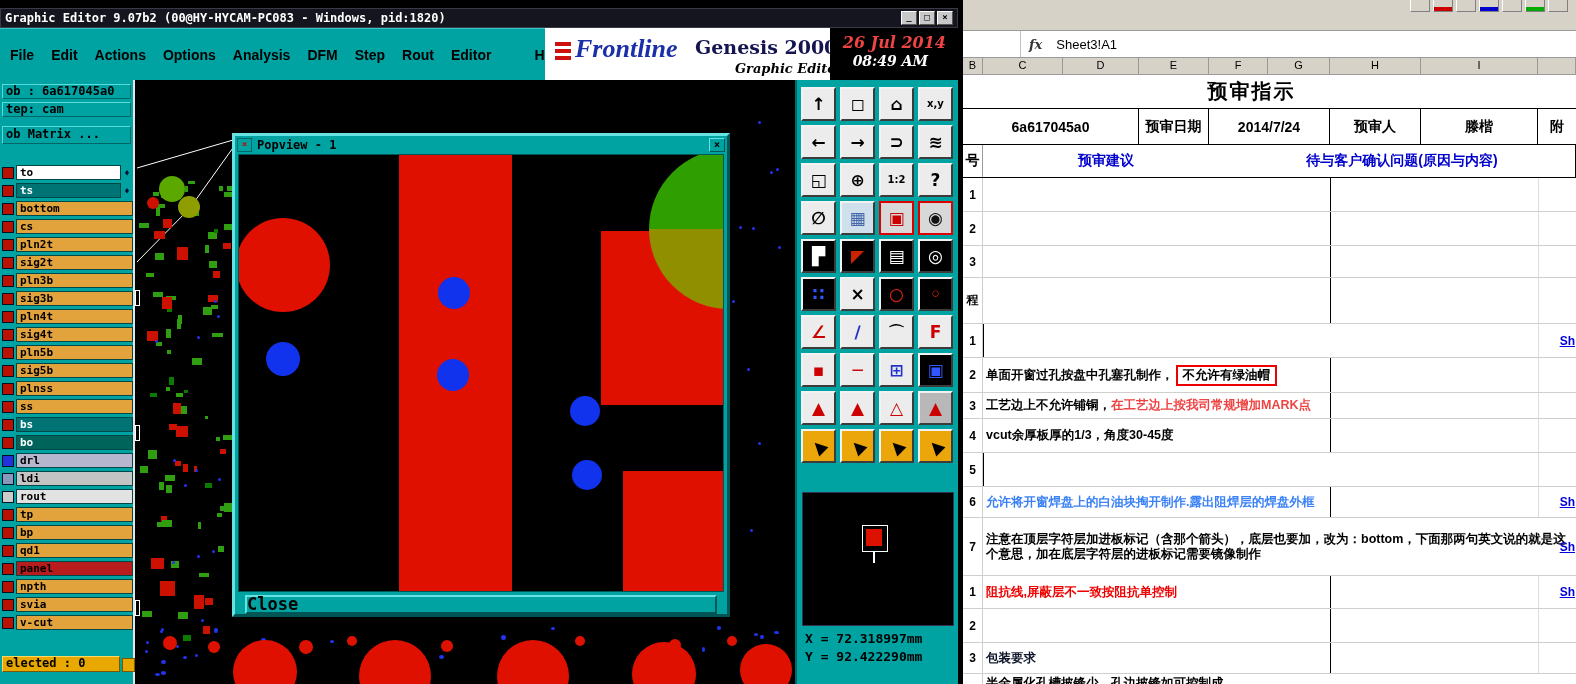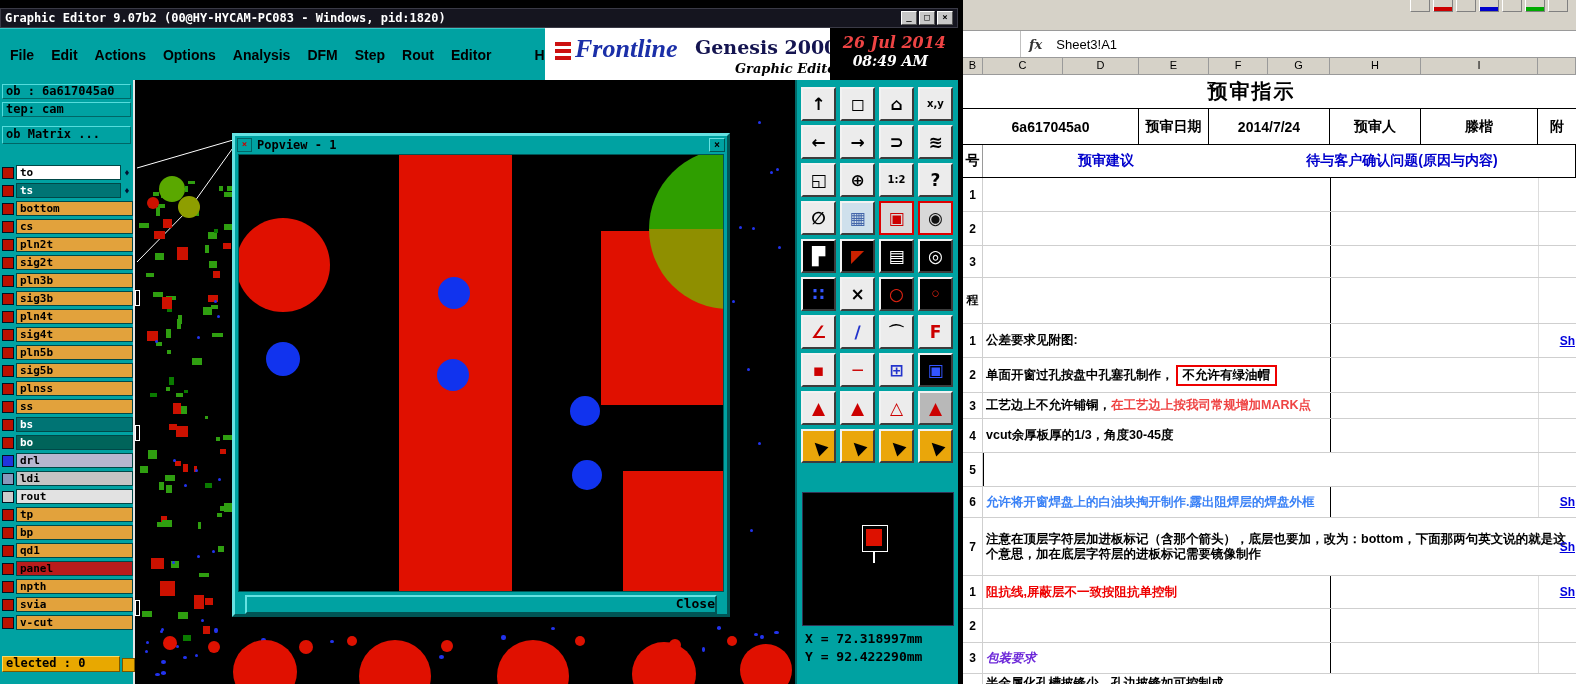--- a/index.html
+++ b/index.html
@@ -78,21 +78,21 @@
   #p-blue3{left:198px;top:204px;width:32px;height:32px;background:#1133ee;border-radius:50%;}
   #p-rect1{left:362px;top:76px;width:124px;height:174px;background:#e01000;z-index:2;}
   #p-rect2{left:384px;top:316px;width:102px;height:122px;background:#e01000;z-index:2;}
   #p-blue4{left:331px;top:241px;width:30px;height:30px;background:#1133ee;border-radius:50%;z-index:3;}
   #p-blue5{left:333px;top:305px;width:30px;height:30px;background:#1133ee;border-radius:50%;z-index:3;}
   #p-green{left:410px;top:-6px;width:160px;height:160px;border-radius:50%;overflow:hidden;z-index:4;}
   #p-green .gtop{height:50%;background:#2f9e00;}
   #p-green .gbot{height:50%;background:#8f8f00;}
   #popup-footer{height:25px;display:flex;align-items:center;justify-content:center;}
   #popup-close{width:472px;height:19px;background:#00a2a2;border:2px solid;
-               border-color:#66e2e2 #005555 #005555 #66e2e2;text-align:right;font-size:13px;font-weight:bold;
+               border-color:#66e2e2 #005555 #005555 #66e2e2;text-align:left;font-size:17px;font-weight:bold;
                line-height:14px;box-sizing:border-box;color:#000;}
 
   
   #toolpanel{position:absolute;left:795px;top:80px;width:163px;height:604px;background:#00a2a2;
              border-left:2px solid #006868;box-sizing:border-box;}
   #toolgrid{position:absolute;left:2px;top:5px;width:158px;display:flex;flex-wrap:wrap;}
   .tool{width:35px;height:34px;margin:2px;box-sizing:border-box;border:2px solid;
         border-color:#f2f2f2 #3c3c3c #3c3c3c #f2f2f2;display:flex;align-items:center;justify-content:center;
         font-size:17px;font-weight:bold;cursor:default;}
   .tactive{border:2px solid #dd0000;}
@@ -681,23 +681,20 @@
             <div class="xbody"></div>
             <div class="xsug"></div>
           </div>
           <div class="xrow" style="height: 46px;">
             <div class="xno">程</div>
             <div class="xbody"></div>
             <div class="xsug"></div>
           </div>
           <div class="xrow" style="height: 34px;">
             <div class="xno">1</div>
-            <div class="xbody">
-              <span style="color: rgb(0, 0, 0);">公差要求见附图:</span>
-            </div>
             <div class="xsug">
               <div class="xlink">Sh</div>
             </div>
           </div>
           <div class="xrow" style="height: 35px;">
             <div class="xno">2</div>
             <div class="xbody">
               <span style="color: rgb(0, 0, 0);">单面开窗过孔按盘中孔塞孔制作，</span>
               <span class="boxed" style="color: rgb(0, 0, 0);">不允许有绿油帽</span>
             </div>
@@ -748,21 +745,21 @@
             </div>
           </div>
           <div class="xrow" style="height: 34px;">
             <div class="xno">2</div>
             <div class="xbody"></div>
             <div class="xsug"></div>
           </div>
           <div class="xrow" style="height: 31px;">
             <div class="xno">3</div>
             <div class="xbody">
-              <span style="color: #6d28d9; font-style: italic;">包装要求</span>
+              <span style="color: #0f172a;">包装要求</span>
             </div>
             <div class="xsug"></div>
           </div>
           <div class="xrow" style="height: 20px;">
             <div class="xno"></div>
             <div class="xbody xfull">
               <span style="color: rgb(0, 0, 0);">半金属化孔槽披锋少，孔边披锋如可控制成</span>
             </div>
           </div>
         </div>

